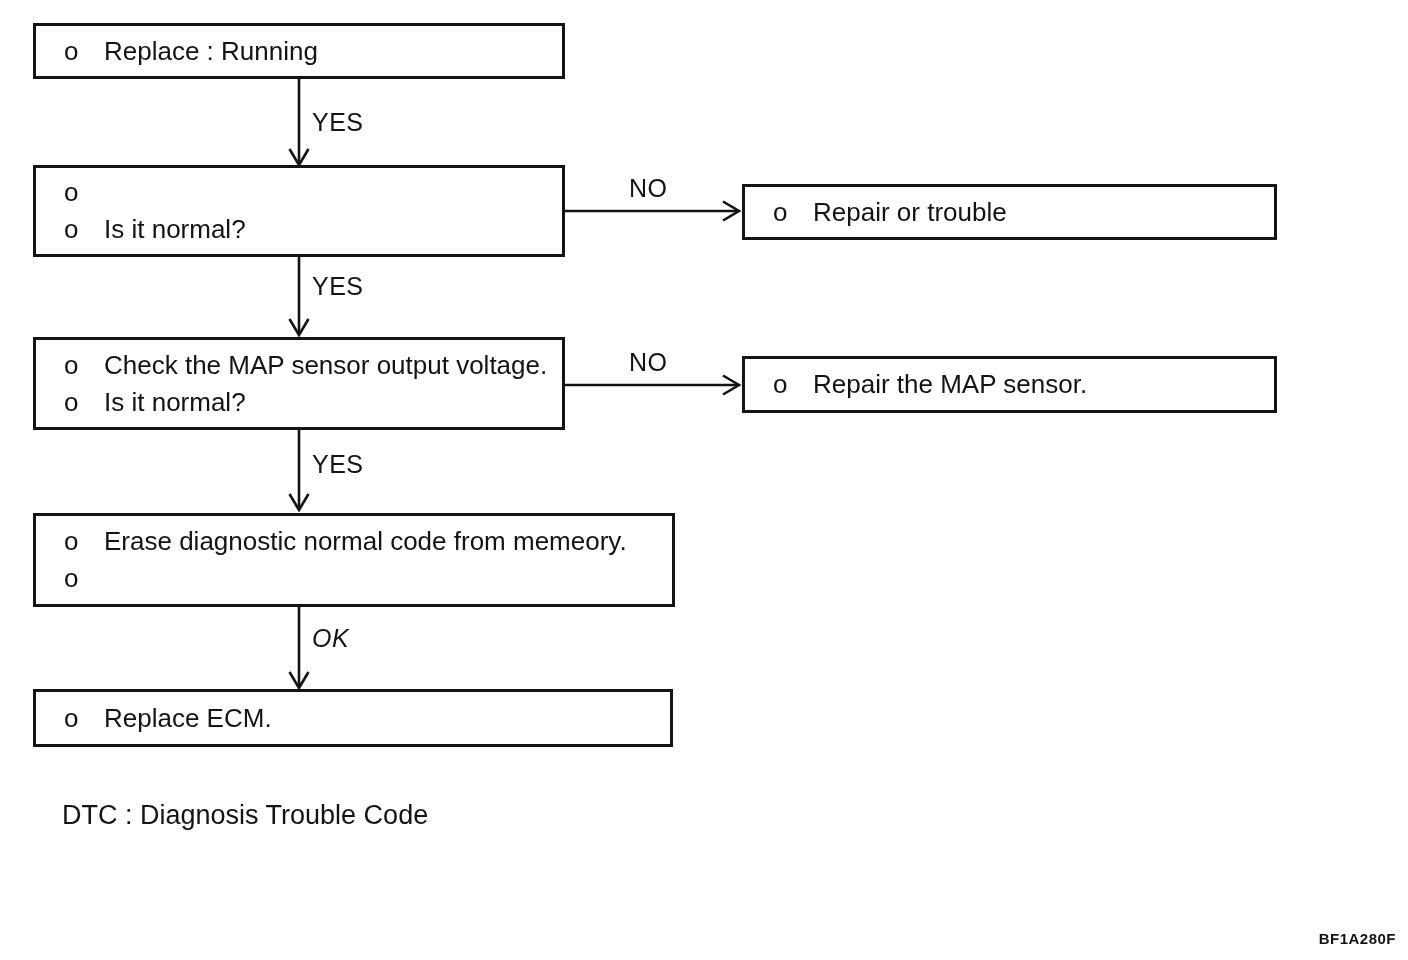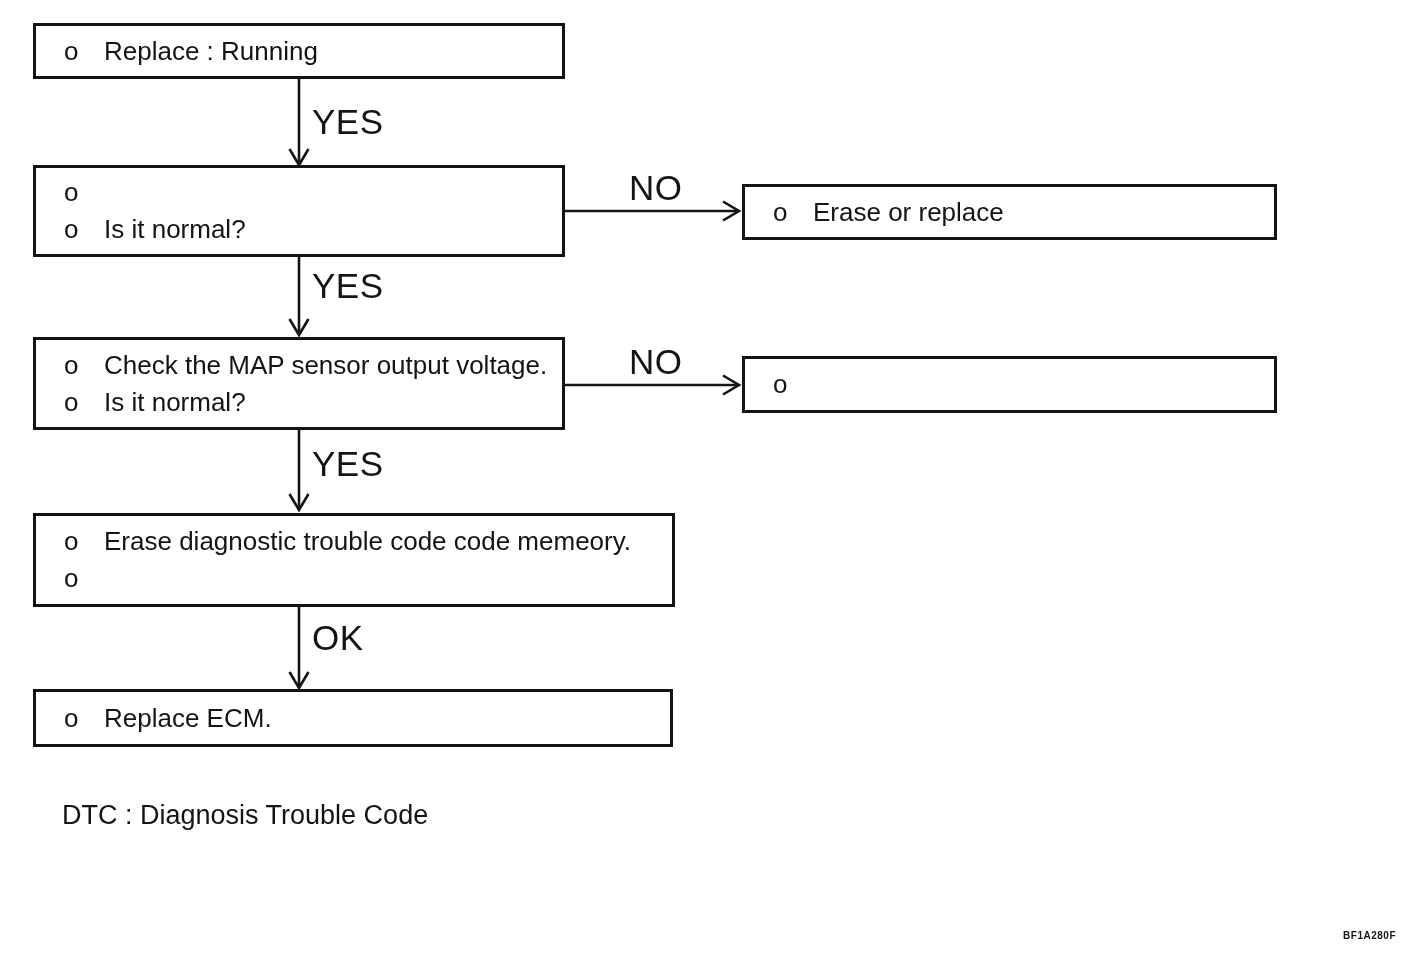--- a/index.html
+++ b/index.html
@@ -30,21 +30,21 @@
     white-space: nowrap;
   }
   .bullet {
     display: inline-block;
     margin-left: 28px;
     width: 40px;
     flex: 0 0 40px;
   }
   .lbl {
     position: absolute;
-    font-size: 35px;
+    font-size: 25px;
     line-height: 30px;
     letter-spacing: 0.5px;
     white-space: nowrap;
   }
   svg.arrow { position: absolute; display: block; }
   svg.arrow line, svg.arrow path {
     stroke: var(--ink);
     stroke-width: 2.6;
     fill: none;
   }
@@ -53,21 +53,21 @@
     left: 62px;
     top: 798px;
     font-size: 27px;
     line-height: 35px;
     white-space: nowrap;
   }
   .figcode {
     position: absolute;
     right: 12px;
     top: 930px;
-    font-size: 10px;
+    font-size: 15px;
     font-weight: bold;
     letter-spacing: 0.5px;
     margin-left: 8px;
   }
 </style>
 </head>
 <body>
 
 <div class="canvas">
 
@@ -96,21 +96,21 @@
 
   <svg class="arrow" style="left:565px; top:199px;" width="177" height="24">
     <line x1="0" y1="12" x2="173" y2="12"></line>
     <path d="M158 2.5 L174 12 L158 21.5"></path>
   </svg>
   <span class="lbl" style="left:629px; top:173px;">NO</span>
 
   <div class="fbox" style="left:742px; top:184px; width:535px; height:56px;">
     <div class="fline">
       <span class="bullet">o</span>
-      <span class="txt">Erase or replace</span>
+      <span class="txt">Repair or trouble</span>
     </div>
   </div>
 
   <svg class="arrow" style="left:287px; top:257px;" width="24" height="80">
     <line x1="12" y1="0" x2="12" y2="77"></line>
     <path d="M2.5 62 L12 78 L21.5 62"></path>
   </svg>
   <span class="lbl" style="left:312px; top:271px;">YES</span>
 
   <div class="fbox" style="left:33px; top:337px; width:532px; height:93px;">
@@ -126,44 +126,45 @@
 
   <svg class="arrow" style="left:565px; top:373px;" width="177" height="24">
     <line x1="0" y1="12" x2="173" y2="12"></line>
     <path d="M158 2.5 L174 12 L158 21.5"></path>
   </svg>
   <span class="lbl" style="left:629px; top:347px;">NO</span>
 
   <div class="fbox" style="left:742px; top:356px; width:535px; height:57px;">
     <div class="fline">
       <span class="bullet">o</span>
+      <span class="txt">Repair the MAP sensor.</span>
     </div>
   </div>
 
   <svg class="arrow" style="left:287px; top:430px;" width="24" height="82">
     <line x1="12" y1="0" x2="12" y2="79"></line>
     <path d="M2.5 64 L12 80 L21.5 64"></path>
   </svg>
   <span class="lbl" style="left:312px; top:449px;">YES</span>
 
   <div class="fbox" style="left:33px; top:513px; width:642px; height:94px;">
     <div class="fline">
       <span class="bullet">o</span>
-      <span class="txt">Erase diagnostic trouble code code memeory.</span>
+      <span class="txt">Erase diagnostic normal code from memeory.</span>
     </div>
     <div class="fline">
       <span class="bullet">o</span>
     </div>
   </div>
 
   <svg class="arrow" style="left:287px; top:607px;" width="24" height="83">
     <line x1="12" y1="0" x2="12" y2="80"></line>
     <path d="M2.5 65 L12 81 L21.5 65"></path>
   </svg>
-  <span class="lbl" style="left:312px; top:623px;">OK</span>
+  <span class="lbl" style="left:312px; top:623px;font-style:italic;">OK</span>
 
   <div class="fbox" style="left:33px; top:689px; width:640px; height:58px;">
     <div class="fline">
       <span class="bullet">o</span>
       <span class="txt">Replace ECM.</span>
     </div>
   </div>
 
   <div class="legend">
     <div>DTC : Diagnosis Trouble Code</div>

